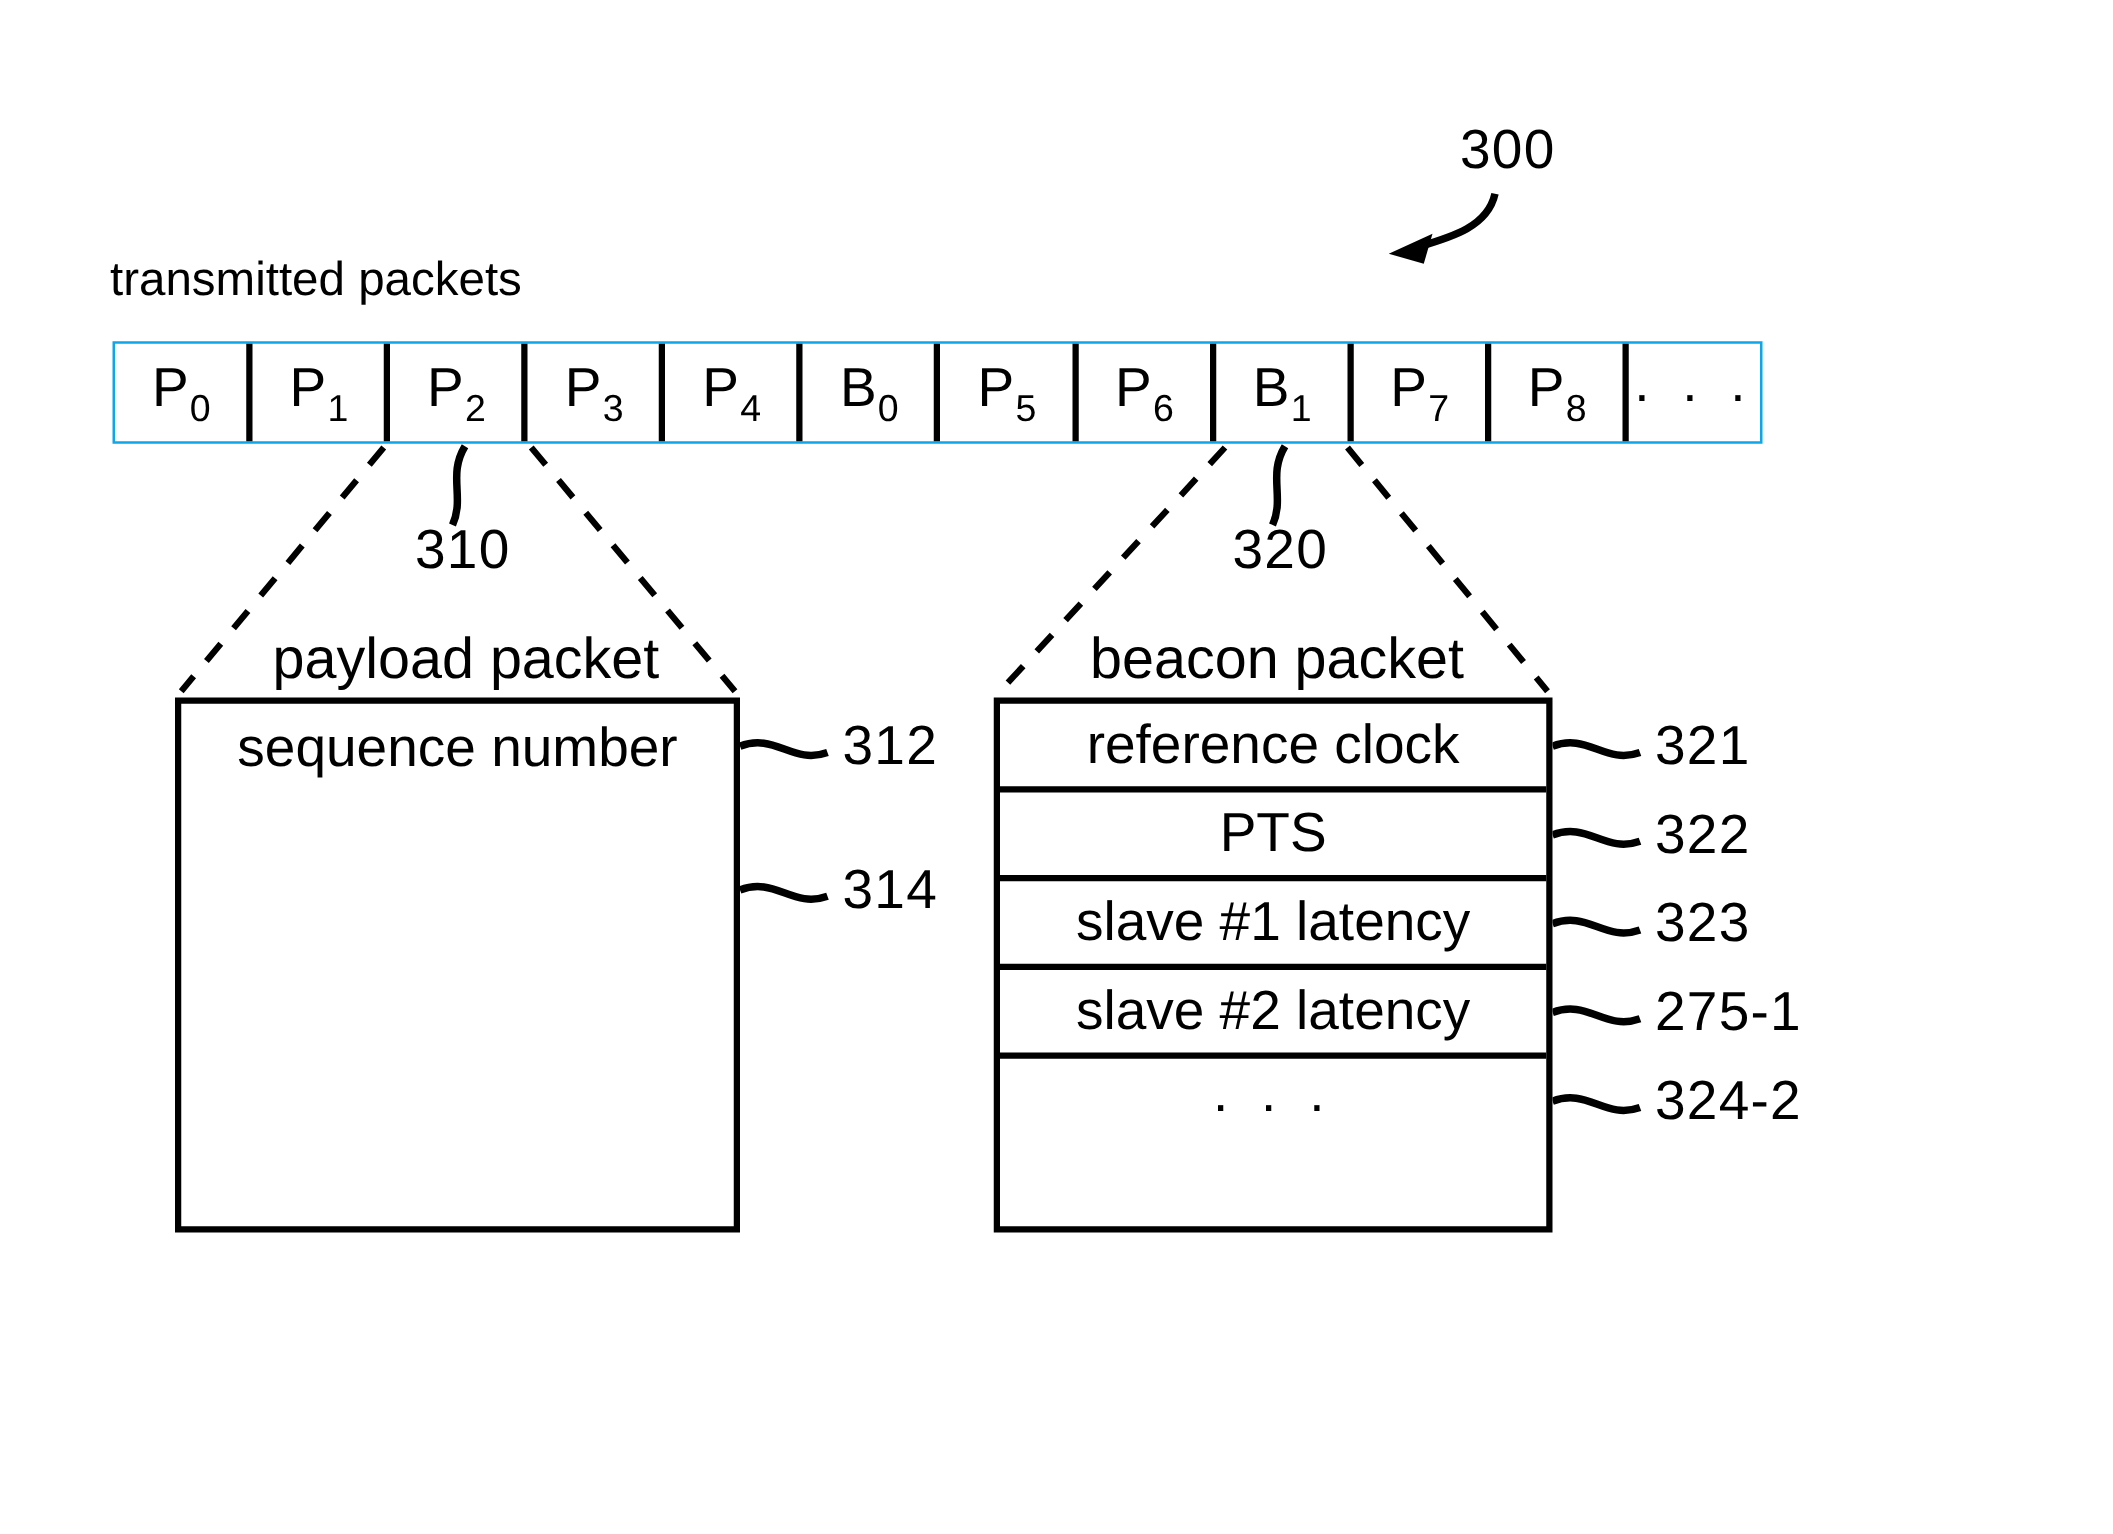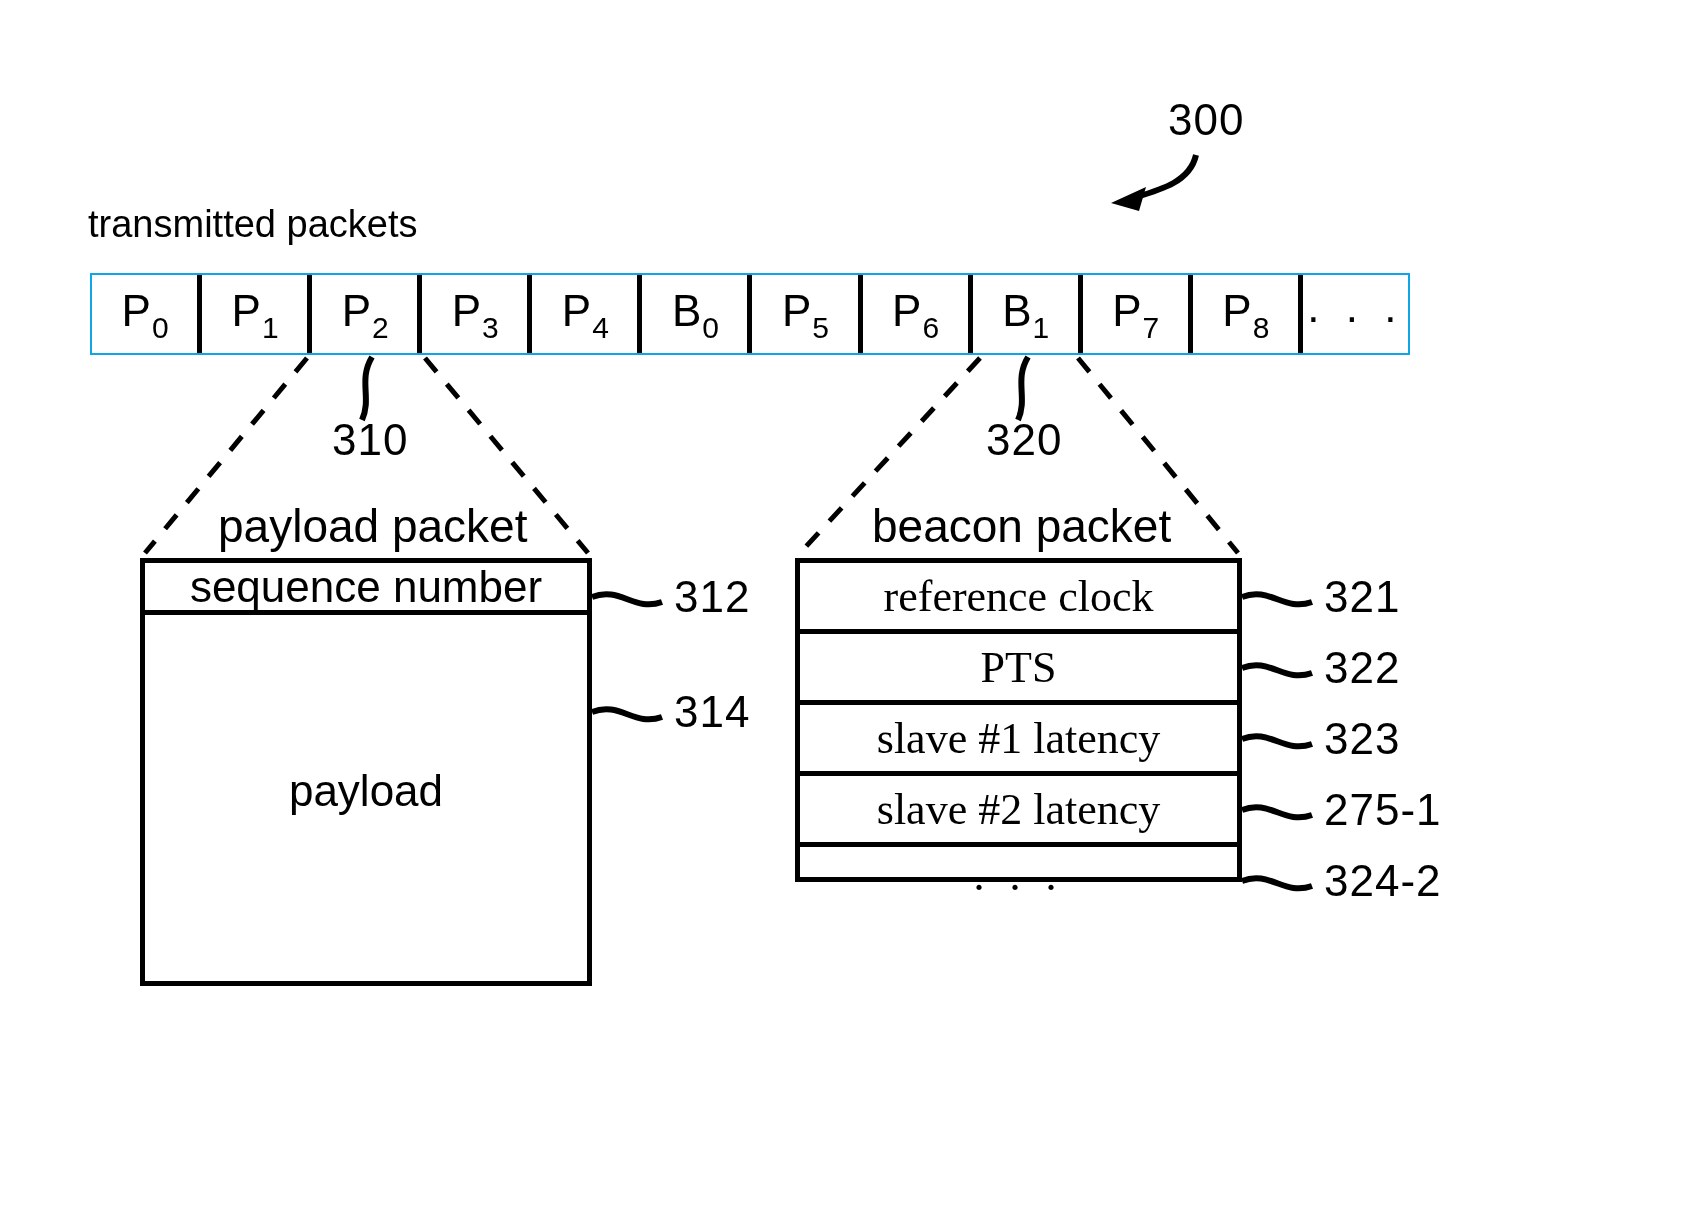--- a/index.html
+++ b/index.html
@@ -100,32 +100,31 @@
     padding-bottom: 12px;
   }
 
   
   #payload-box {
     left: 140px;
     top: 558px;
     width: 452px;
     height: 428px;
   }
-  #payload-box .field-row.seq { height: 52px; }
+  #payload-box .field-row.seq { height: 72px; }
   #payload-box .field-row.body {
     height: 351px;
   }
 
   
   #beacon-box {
     left: 795px;
     top: 558px;
     width: 447px;
-    height: 324px;
-    font-family: Liberation Serif, serif;
+    height: 428px;
   }
   #beacon-box .field-row { height: 71px; }
   #beacon-box .field-row.last { height: 68px; }
 
   svg.overlay {
     position: absolute;
     left: 0; top: 0;
     width: 1690px;
     height: 1227px;
     pointer-events: none;
@@ -207,23 +206,20 @@
   <span class="txt ref-num" style="left:332px; top:418px;">310</span>
   <span class="txt ref-num" style="left:986px; top:418px;">320</span>
 
   <span class="txt caption" style="left:218px; top:503px;">payload packet</span>
   <span class="txt caption" style="left:872px; top:503px;">beacon packet</span>
 
   <div id="payload-box" class="detail-box">
     <div class="field-row seq">
       <span>sequence number</span>
     </div>
-    <div class="field-row body">
-      <span>payload</span>
-    </div>
   </div>
 
   <div id="beacon-box" class="detail-box">
     <div class="field-row">
       <span>reference clock</span>
     </div>
     <div class="field-row">
       <span>PTS</span>
     </div>
     <div class="field-row">

